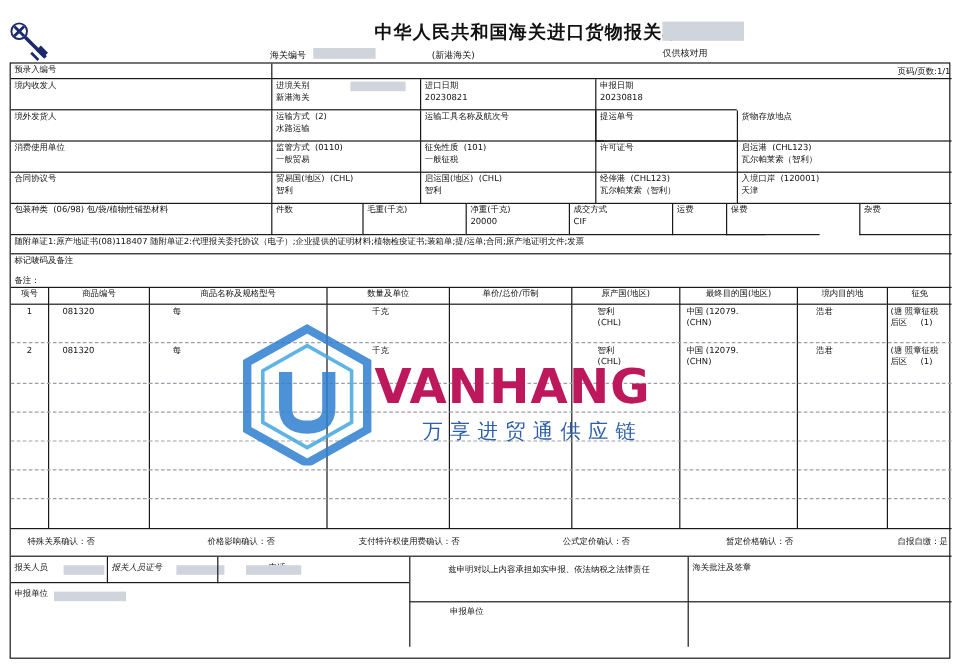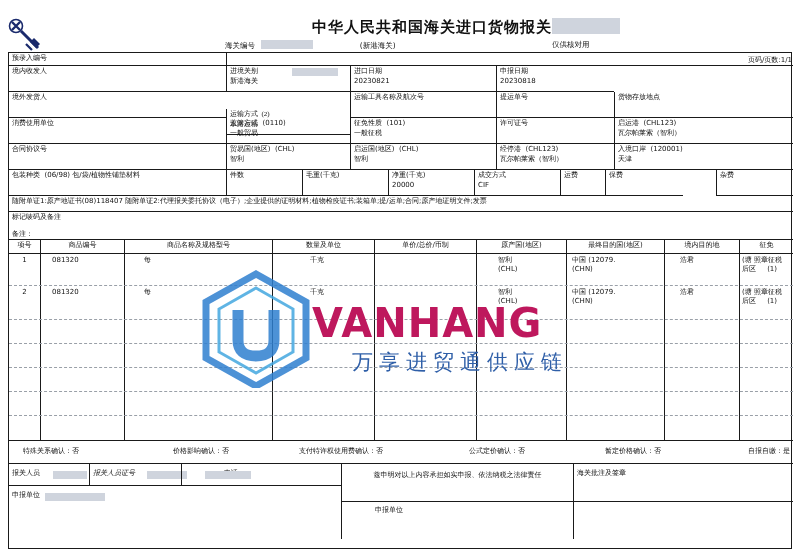--- a/index.html
+++ b/index.html
@@ -75,21 +75,21 @@
     position:absolute;left:196px;top:268px;width:420px;height:120px;
     pointer-events:none;
   }
   .wm-text{
     position:absolute;left:312px;top:300px;
     font-size:40px;font-weight:bold;color:#be185d;letter-spacing:1px;
     font-family:"DejaVu Sans","Liberation Sans",sans-serif;
   }
   .wm-sub{
     position:absolute;left:352px;top:348px;
-    font-size:21px;color:#2f5fa8;letter-spacing:6px;
+    font-size:17px;color:#2f5fa8;letter-spacing:6px;
   }
   .dashed{position:absolute;border-top:1px dashed #9aa0a8;height:0;}
 </style>
 </head>
 <body>
 
 <div class="sheet">
 
   <div class="corner-logo">
     <svg width="34" height="34" viewBox="0 0 34 34">
@@ -133,21 +133,21 @@
       <span class="l2 val">20230821</span>
     </div>
     <div class="c bb bl two-line" style="left:487px;top:13px;width:118px;height:26px;">
       <span class="l1 lbl">申报日期</span>
       <span class="l2 val">20230818</span>
     </div>
 
     <div class="c bb" style="left:0;top:39px;width:217px;height:26px;">
       <span class="lbl">境外发货人</span>
     </div>
-    <div class="c bb bl two-line" style="left:217px;top:56px;width:124px;height:26px;font-family:Liberation Serif, serif;">
+    <div class="c bb bl two-line" style="left:217px;top:39px;width:124px;height:26px;">
       <span class="l1 lbl">运输方式&nbsp;&nbsp;(2)</span>
       <span class="l2 val">水路运输</span>
     </div>
     <div class="c bb bl two-line" style="left:341px;top:39px;width:264px;height:26px;">
       <span class="l1 lbl">运输工具名称及航次号</span>
       <span class="l2 val"></span>
     </div>
     <div class="c bb bl two-line" style="left:487px;top:39px;width:0px;height:26px;"></div>
     <div class="c bb bl two-line" style="left:487px;top:39px;width:118px;height:26px;">
       <span class="l1 lbl">提运单号</span>

